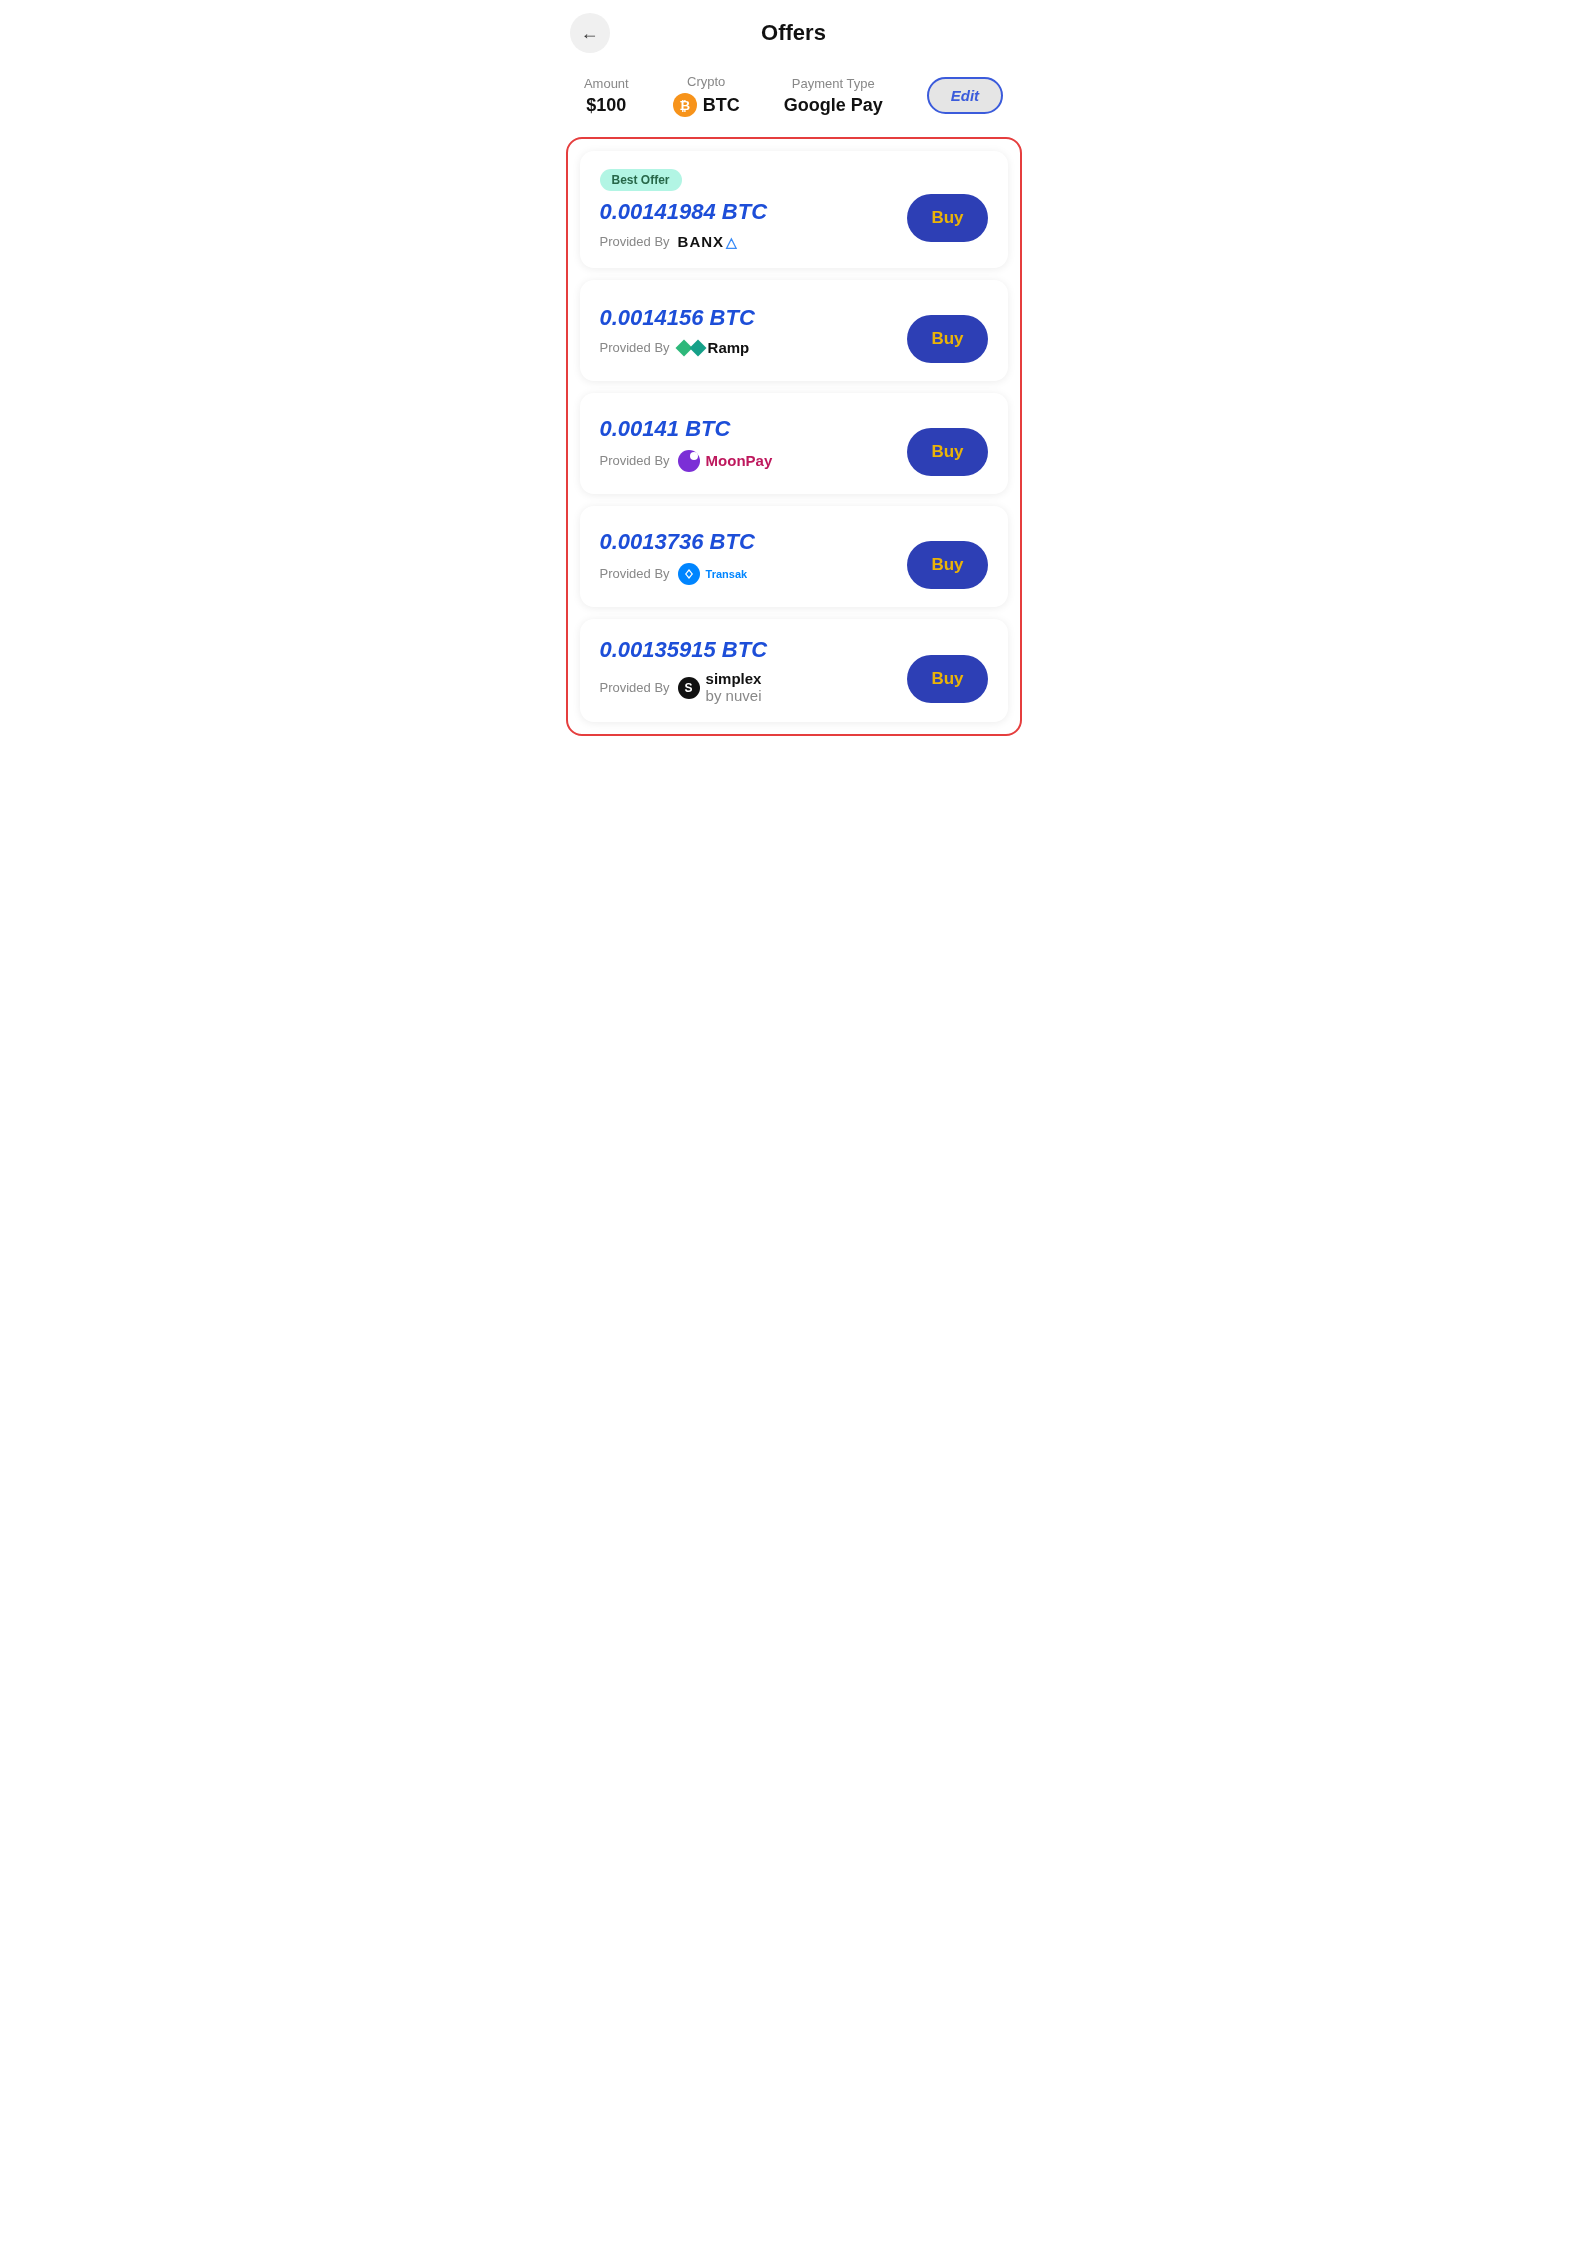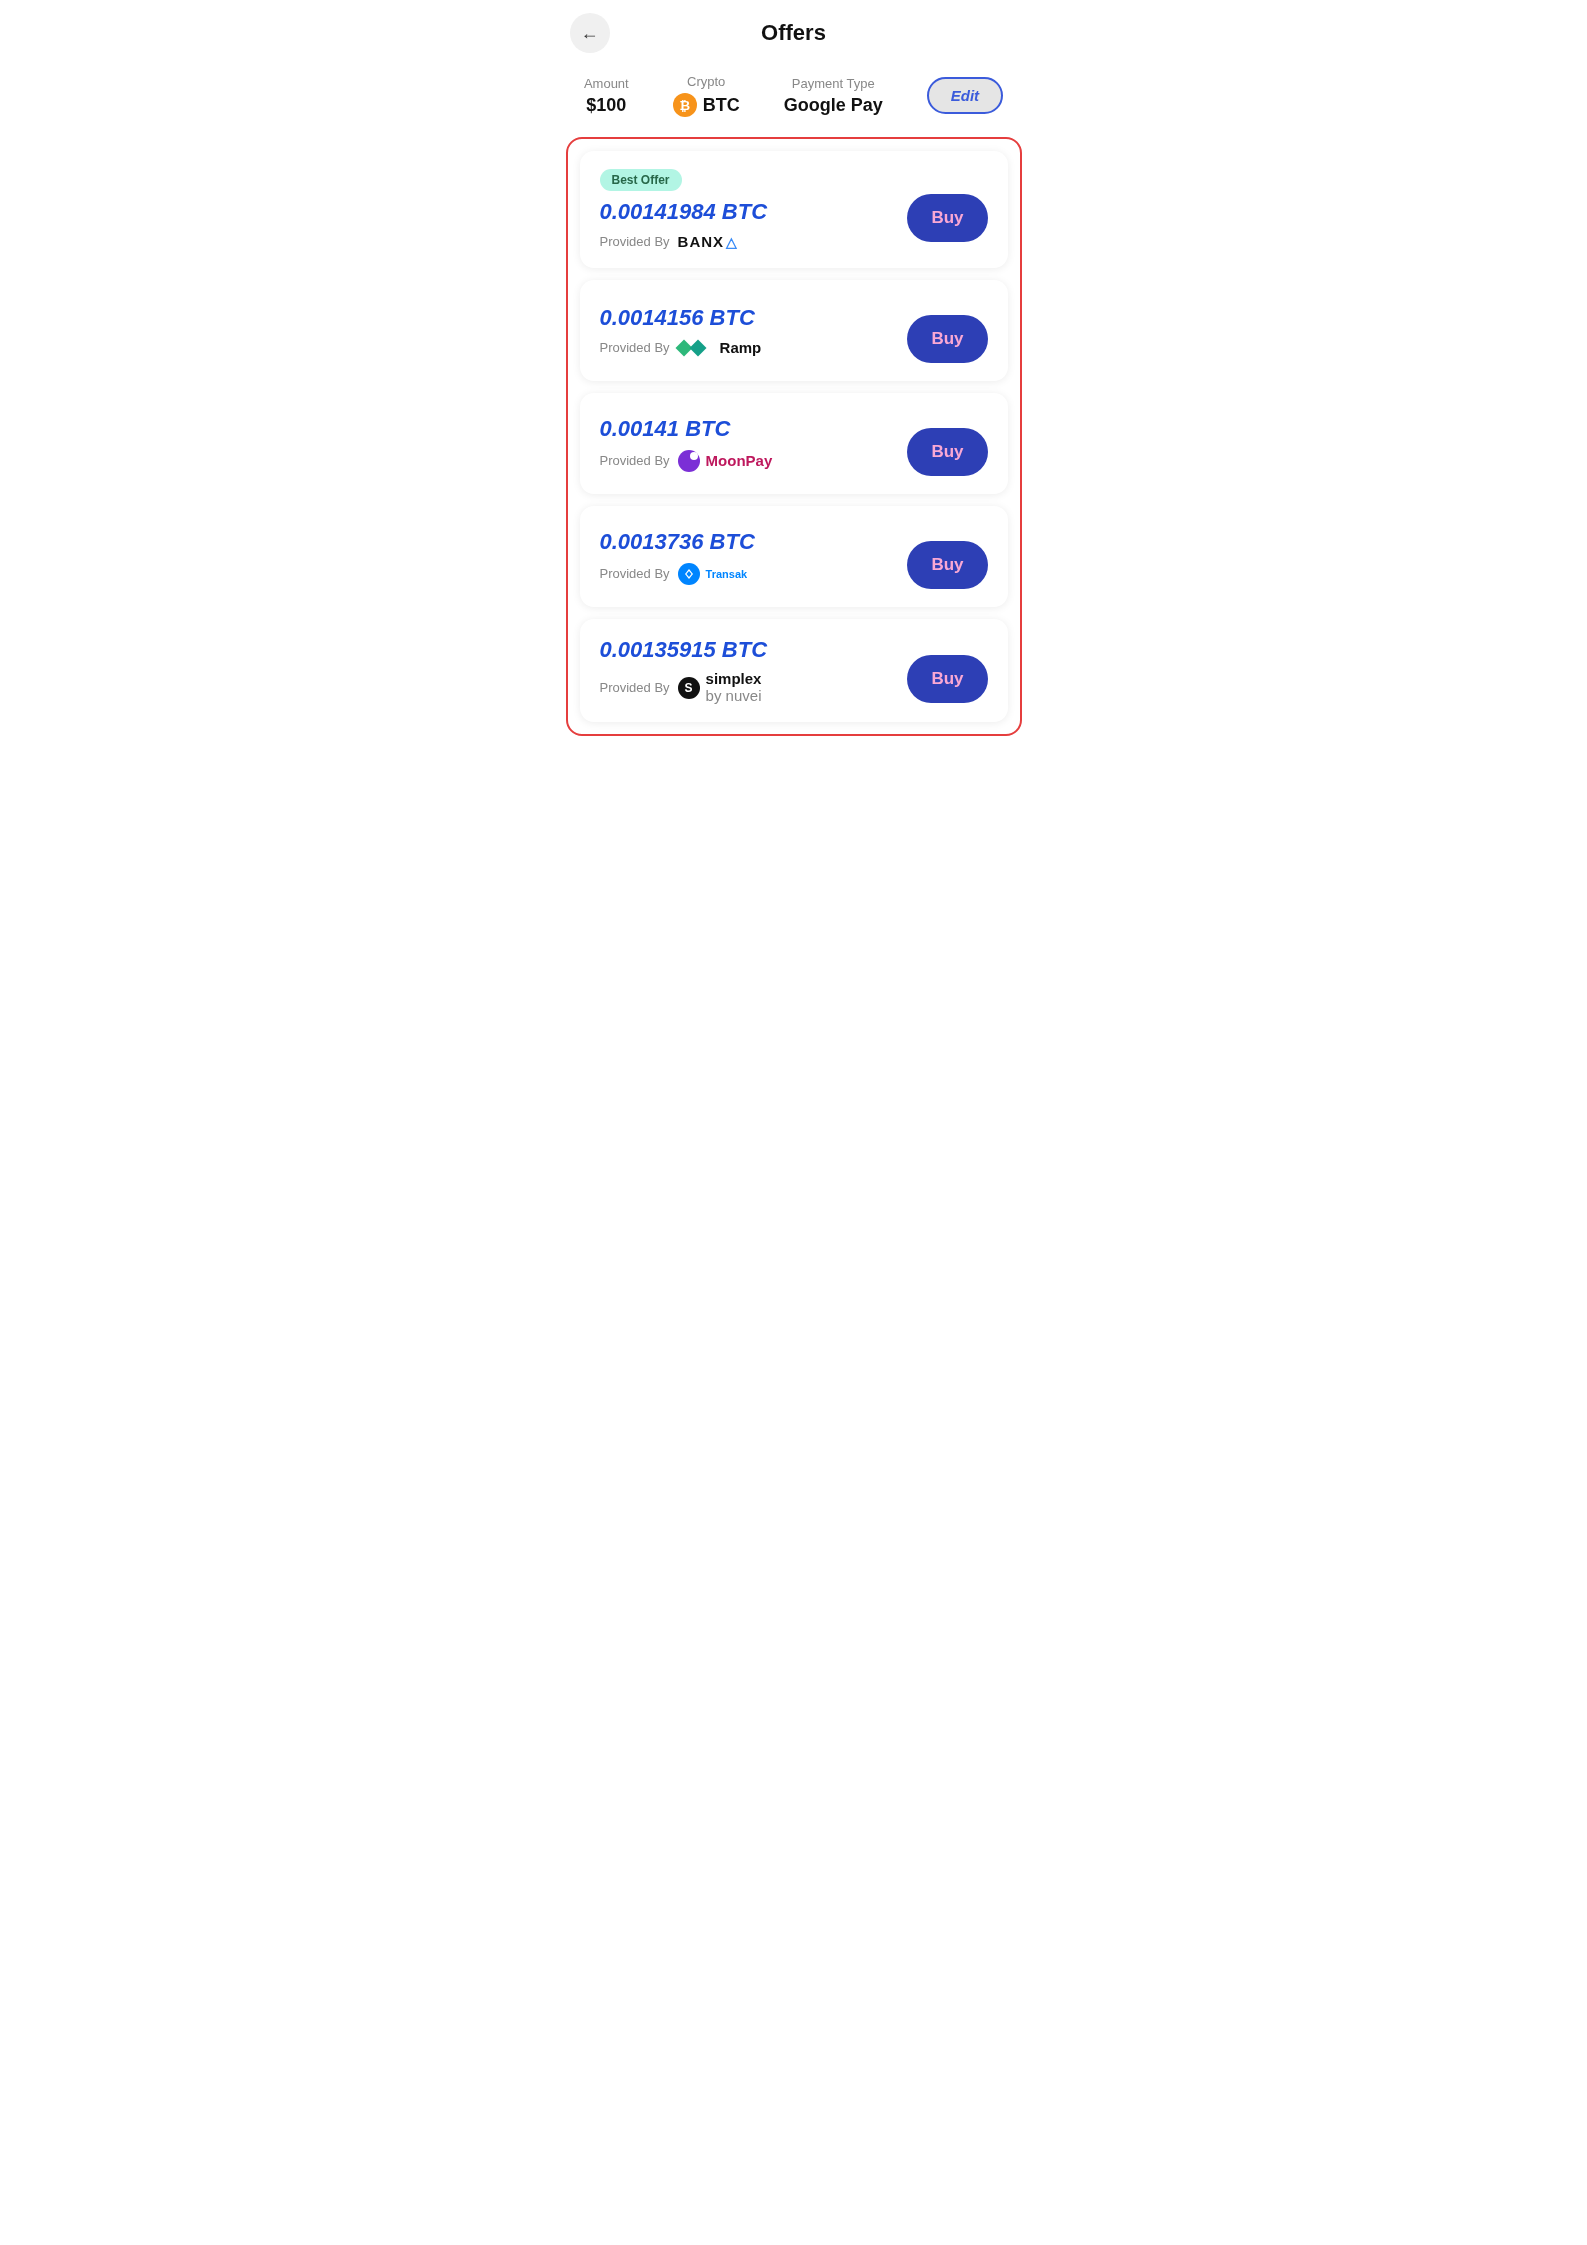--- a/index.html
+++ b/index.html
@@ -132,21 +132,21 @@
       font-size: 13px;
       color: #888;
     }
     .provider-logo {
       display: flex;
       align-items: center;
       gap: 5px;
     }
     .buy-button {
       background: #2d3fb5;
-      color: #f9a8d4;
+      color: #eab308;
       border: none;
       border-radius: 50px;
       padding: 14px 24px;
       font-size: 17px;
       font-weight: 600;
       cursor: pointer;
       min-width: 80px;
       margin-top: 17px;
     }
     
@@ -159,21 +159,21 @@
       align-items: center;
       gap: 2px;
     }
     .banx-triangle {
       color: #3b8cf7;
       font-size: 14px;
     }
     .ramp-icon {
       display: inline-flex;
       align-items: center;
-      gap: 16px;
+      gap: 4px;
     }
     .ramp-diamonds {
       display: inline-flex;
       gap: 2px;
     }
     .diamond {
       width: 12px;
       height: 12px;
       transform: rotate(45deg);
     }

